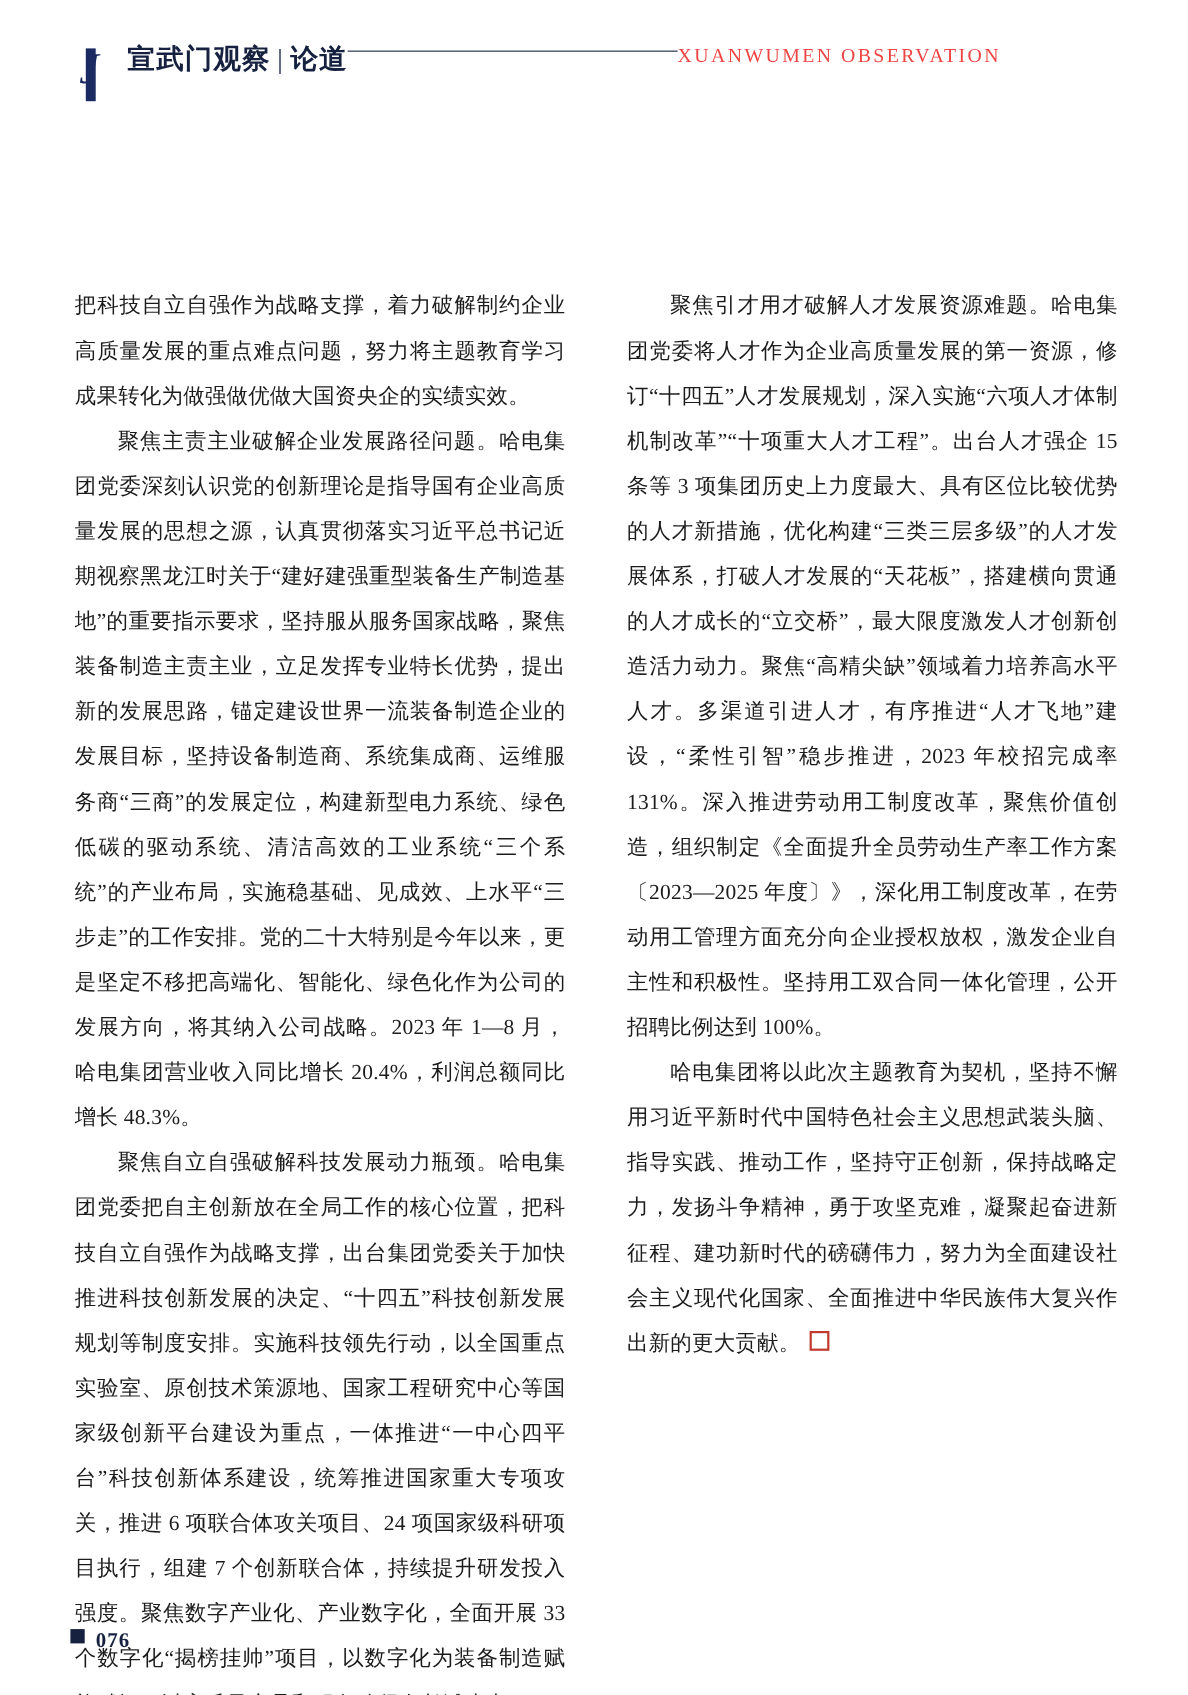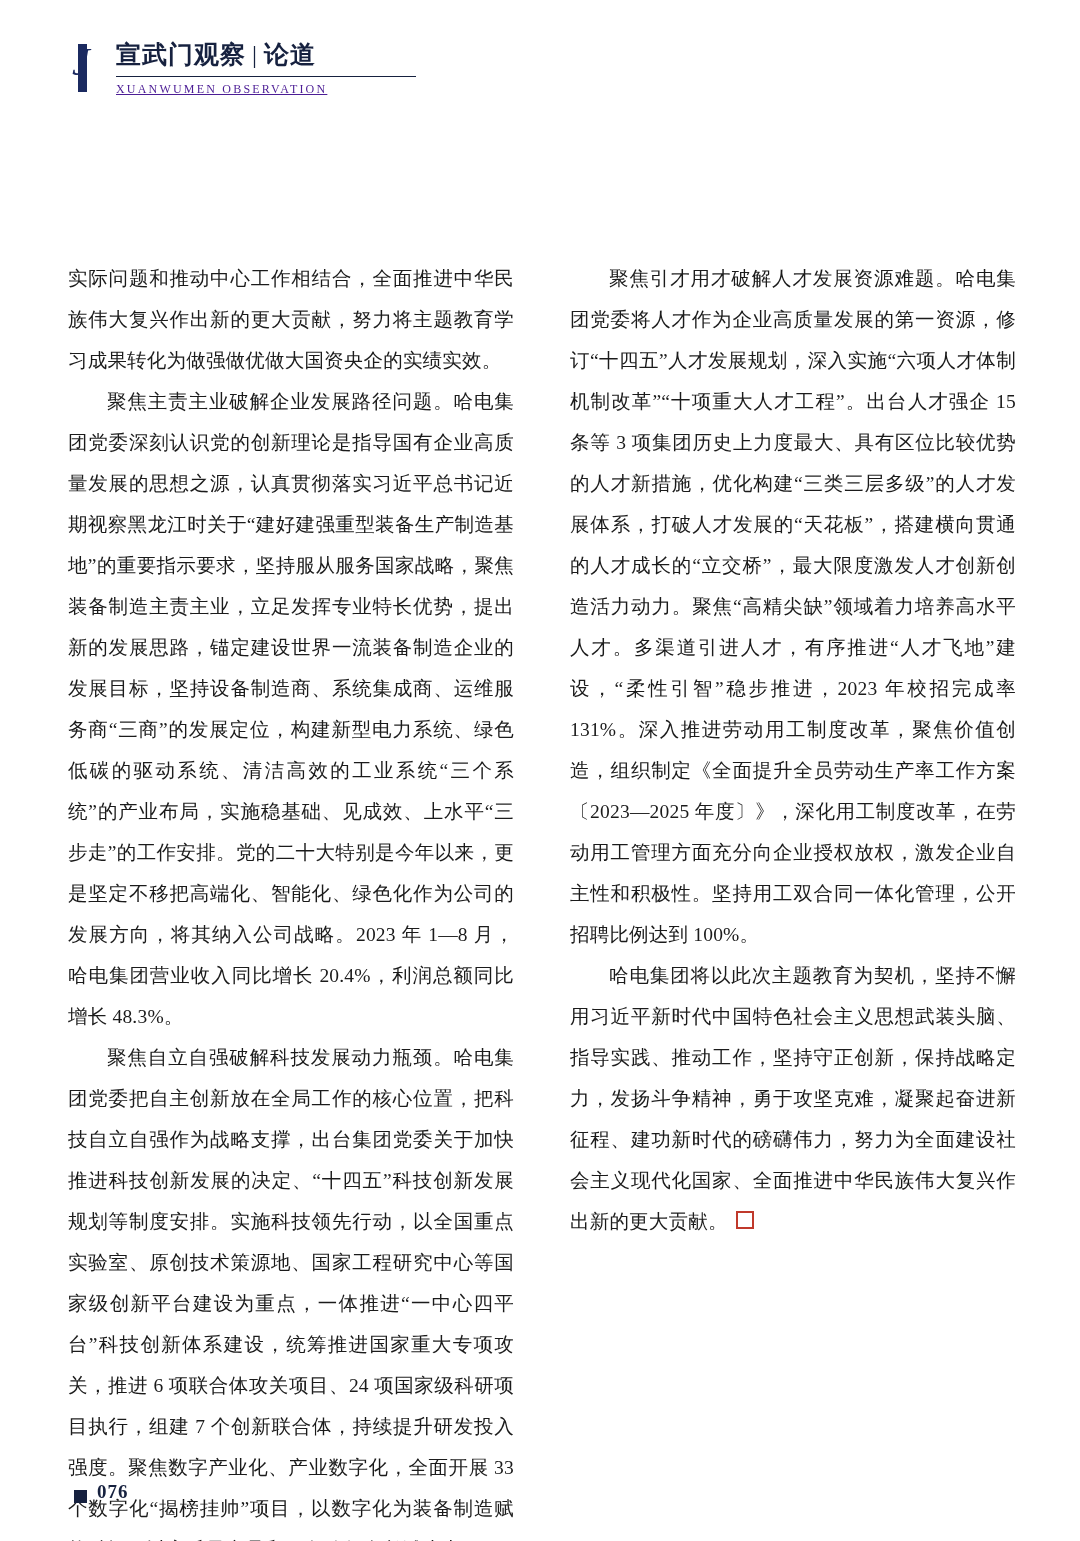--- a/index.html
+++ b/index.html
@@ -43,21 +43,20 @@
     left: 0px;
     top: 2px;
     font-family: "Liberation Serif", serif;
     font-size: 40px;
     font-style: italic;
     color: #1b2a60;
     line-height: 1;
   }
   .header-texts {
     display: flex;
-    flex-direction: column;
     justify-content: flex-end;
   }
   .header-cn {
     font-size: 25px;
     font-weight: bold;
     color: #16213f;
     letter-spacing: 1px;
     line-height: 1.2;
     white-space: nowrap;
   }
@@ -66,25 +65,24 @@
     font-weight: normal;
     margin: 0 6px;
   }
   .header-rule {
     width: 300px;
     height: 1px;
     background: #16213f;
     margin: 6px 0 5px 0;
   }
   .header-en {
-    font-size: 12px;
+    font-size: 18px;
     letter-spacing: 2.2px;
-    color: #4c1d95;
+    color: #ef4444;
     white-space: nowrap;
-    text-decoration: underline;
   }
 
   
   .columns {
     position: absolute;
     left: 68px;
     top: 258px;
     width: 948px;
     display: flex;
     gap: 56px;
@@ -109,24 +107,24 @@
     width: 14px;
     height: 14px;
     border: 2px solid #c0392b;
     margin-left: 8px;
     vertical-align: -1px;
   }
 
   
   .page-footer {
     position: absolute;
-    left: 74px;
+    left: 64px;
     bottom: 38px;
     display: flex;
-    align-items: flex-end;
+    align-items: flex-start;
   }
   .footer-square {
     width: 13px;
     height: 13px;
     background: #16213f;
     margin-right: 10px;
   }
   .footer-num {
     font-size: 19px;
     font-weight: bold;
@@ -147,21 +145,21 @@
       <span>宣武门观察</span><span class="sep">|</span><span>论道</span>
     </div>
     <div class="header-rule"></div>
     <div class="header-en">XUANWUMEN  OBSERVATION</div>
   </div>
 </div>
 
 <div class="columns">
 
   <div class="col">
-    <p>实际问题和推动中心工作相结合，全面推进中华民族伟大复兴作出新的更大贡献，努力将主题教育学习成果转化为做强做优做大国资央企的实绩实效。</p>
+    <p>把科技自立自强作为战略支撑，着力破解制约企业高质量发展的重点难点问题，努力将主题教育学习成果转化为做强做优做大国资央企的实绩实效。</p>
     <p class="indent">聚焦主责主业破解企业发展路径问题。哈电集团党委深刻认识党的创新理论是指导国有企业高质量发展的思想之源，认真贯彻落实习近平总书记近期视察黑龙江时关于“建好建强重型装备生产制造基地”的重要指示要求，坚持服从服务国家战略，聚焦装备制造主责主业，立足发挥专业特长优势，提出新的发展思路，锚定建设世界一流装备制造企业的发展目标，坚持设备制造商、系统集成商、运维服务商“三商”的发展定位，构建新型电力系统、绿色低碳的驱动系统、清洁高效的工业系统“三个系统”的产业布局，实施稳基础、见成效、上水平“三步走”的工作安排。党的二十大特别是今年以来，更是坚定不移把高端化、智能化、绿色化作为公司的发展方向，将其纳入公司战略。2023 年 1—8 月，哈电集团营业收入同比增长 20.4%，利润总额同比增长 48.3%。</p>
     <p class="indent">聚焦自立自强破解科技发展动力瓶颈。哈电集团党委把自主创新放在全局工作的核心位置，把科技自立自强作为战略支撑，出台集团党委关于加快推进科技创新发展的决定、“十四五”科技创新发展规划等制度安排。实施科技领先行动，以全国重点实验室、原创技术策源地、国家工程研究中心等国家级创新平台建设为重点，一体推进“一中心四平台”科技创新体系建设，统筹推进国家重大专项攻关，推进 6 项联合体攻关项目、24 项国家级科研项目执行，组建 7 个创新联合体，持续提升研发投入强度。聚焦数字产业化、产业数字化，全面开展 33 个数字化“揭榜挂帅”项目，以数字化为装备制造赋能赋智。以高质量产品和服务确保白鹤滩水电</p>
   </div>
 
   <div class="col">
     <p class="indent">聚焦引才用才破解人才发展资源难题。哈电集团党委将人才作为企业高质量发展的第一资源，修订“十四五”人才发展规划，深入实施“六项人才体制机制改革”“十项重大人才工程”。出台人才强企 15 条等 3 项集团历史上力度最大、具有区位比较优势的人才新措施，优化构建“三类三层多级”的人才发展体系，打破人才发展的“天花板”，搭建横向贯通的人才成长的“立交桥”，最大限度激发人才创新创造活力动力。聚焦“高精尖缺”领域着力培养高水平人才。多渠道引进人才，有序推进“人才飞地”建设，“柔性引智”稳步推进，2023 年校招完成率 131%。深入推进劳动用工制度改革，聚焦价值创造，组织制定《全面提升全员劳动生产率工作方案〔2023—2025 年度〕》，深化用工制度改革，在劳动用工管理方面充分向企业授权放权，激发企业自主性和积极性。坚持用工双合同一体化管理，公开招聘比例达到 100%。</p>
     <p class="indent"><span>哈电集团将以此次主题教育为契机，坚持不懈用习近平新时代中国特色社会主义思想武装头脑、指导实践、推动工作，坚持守正创新，保持战略定力，发扬斗争精神，勇于攻坚克难，凝聚起奋进新征程、建功新时代的磅礴伟力，努力为全面建设社会主义现代化国家、全面推进中华民族伟大复兴作出新的更大贡献。</span><span class="end-mark"></span></p>
   </div>
 
 </div>

